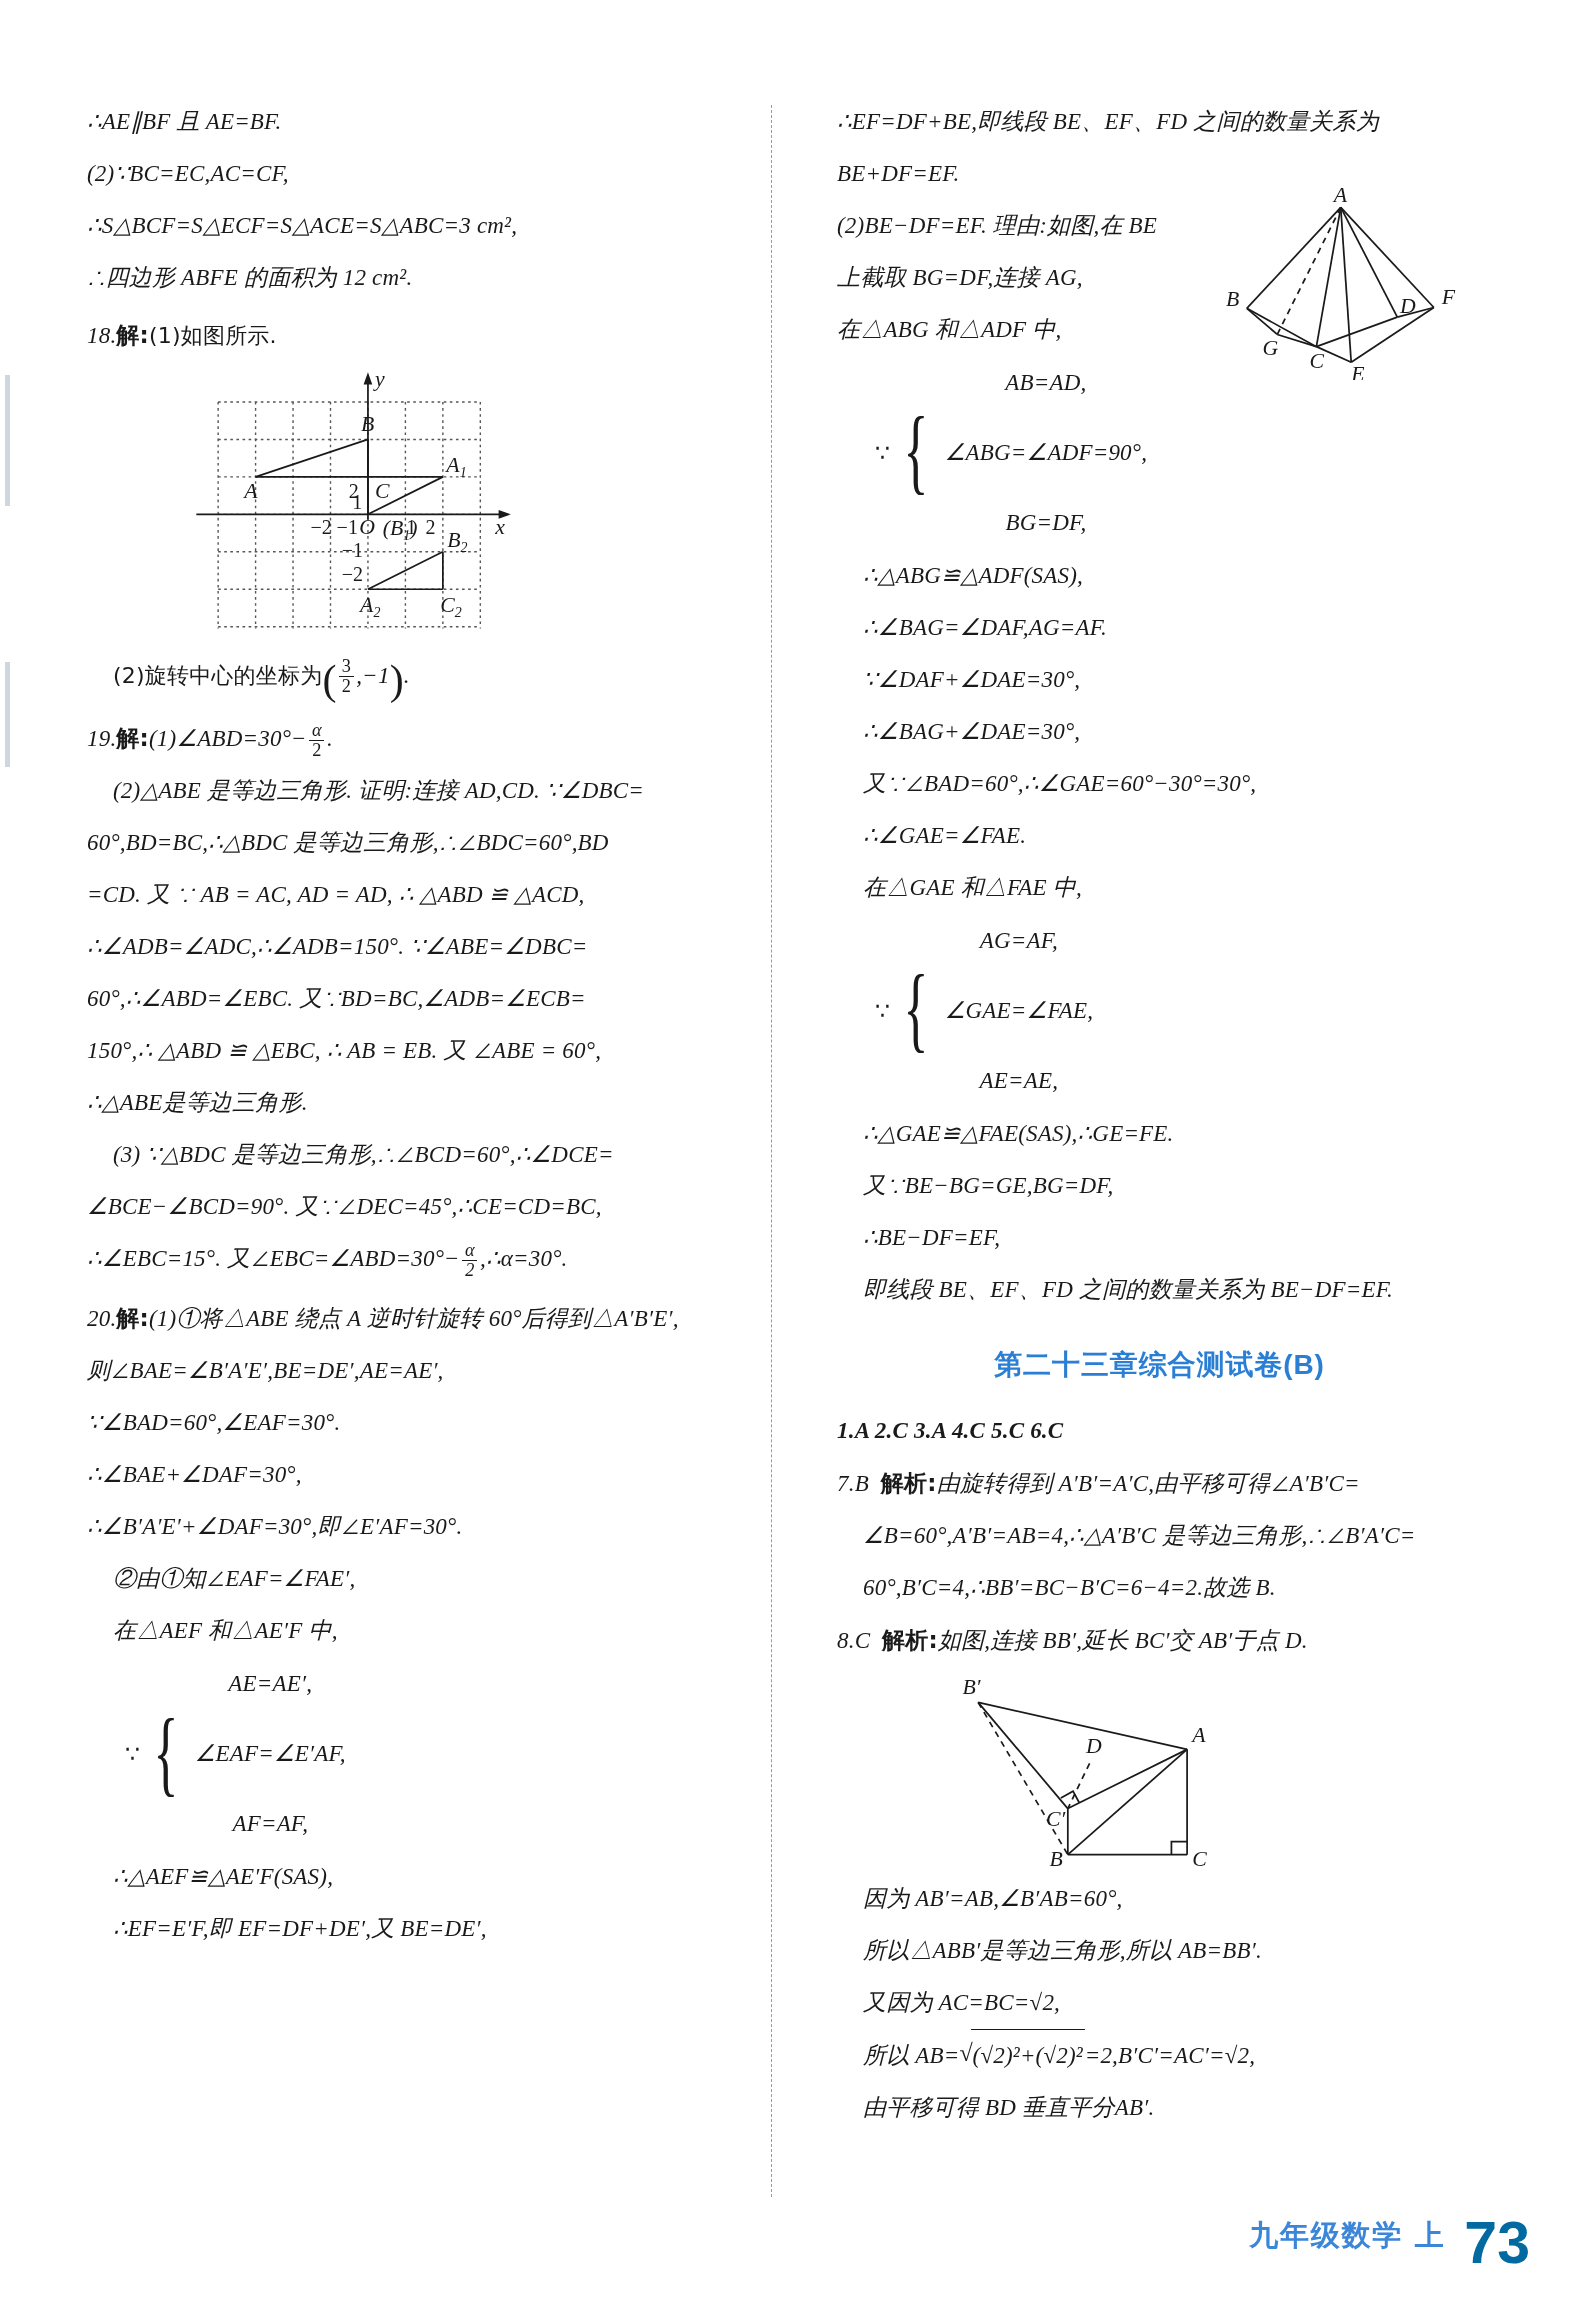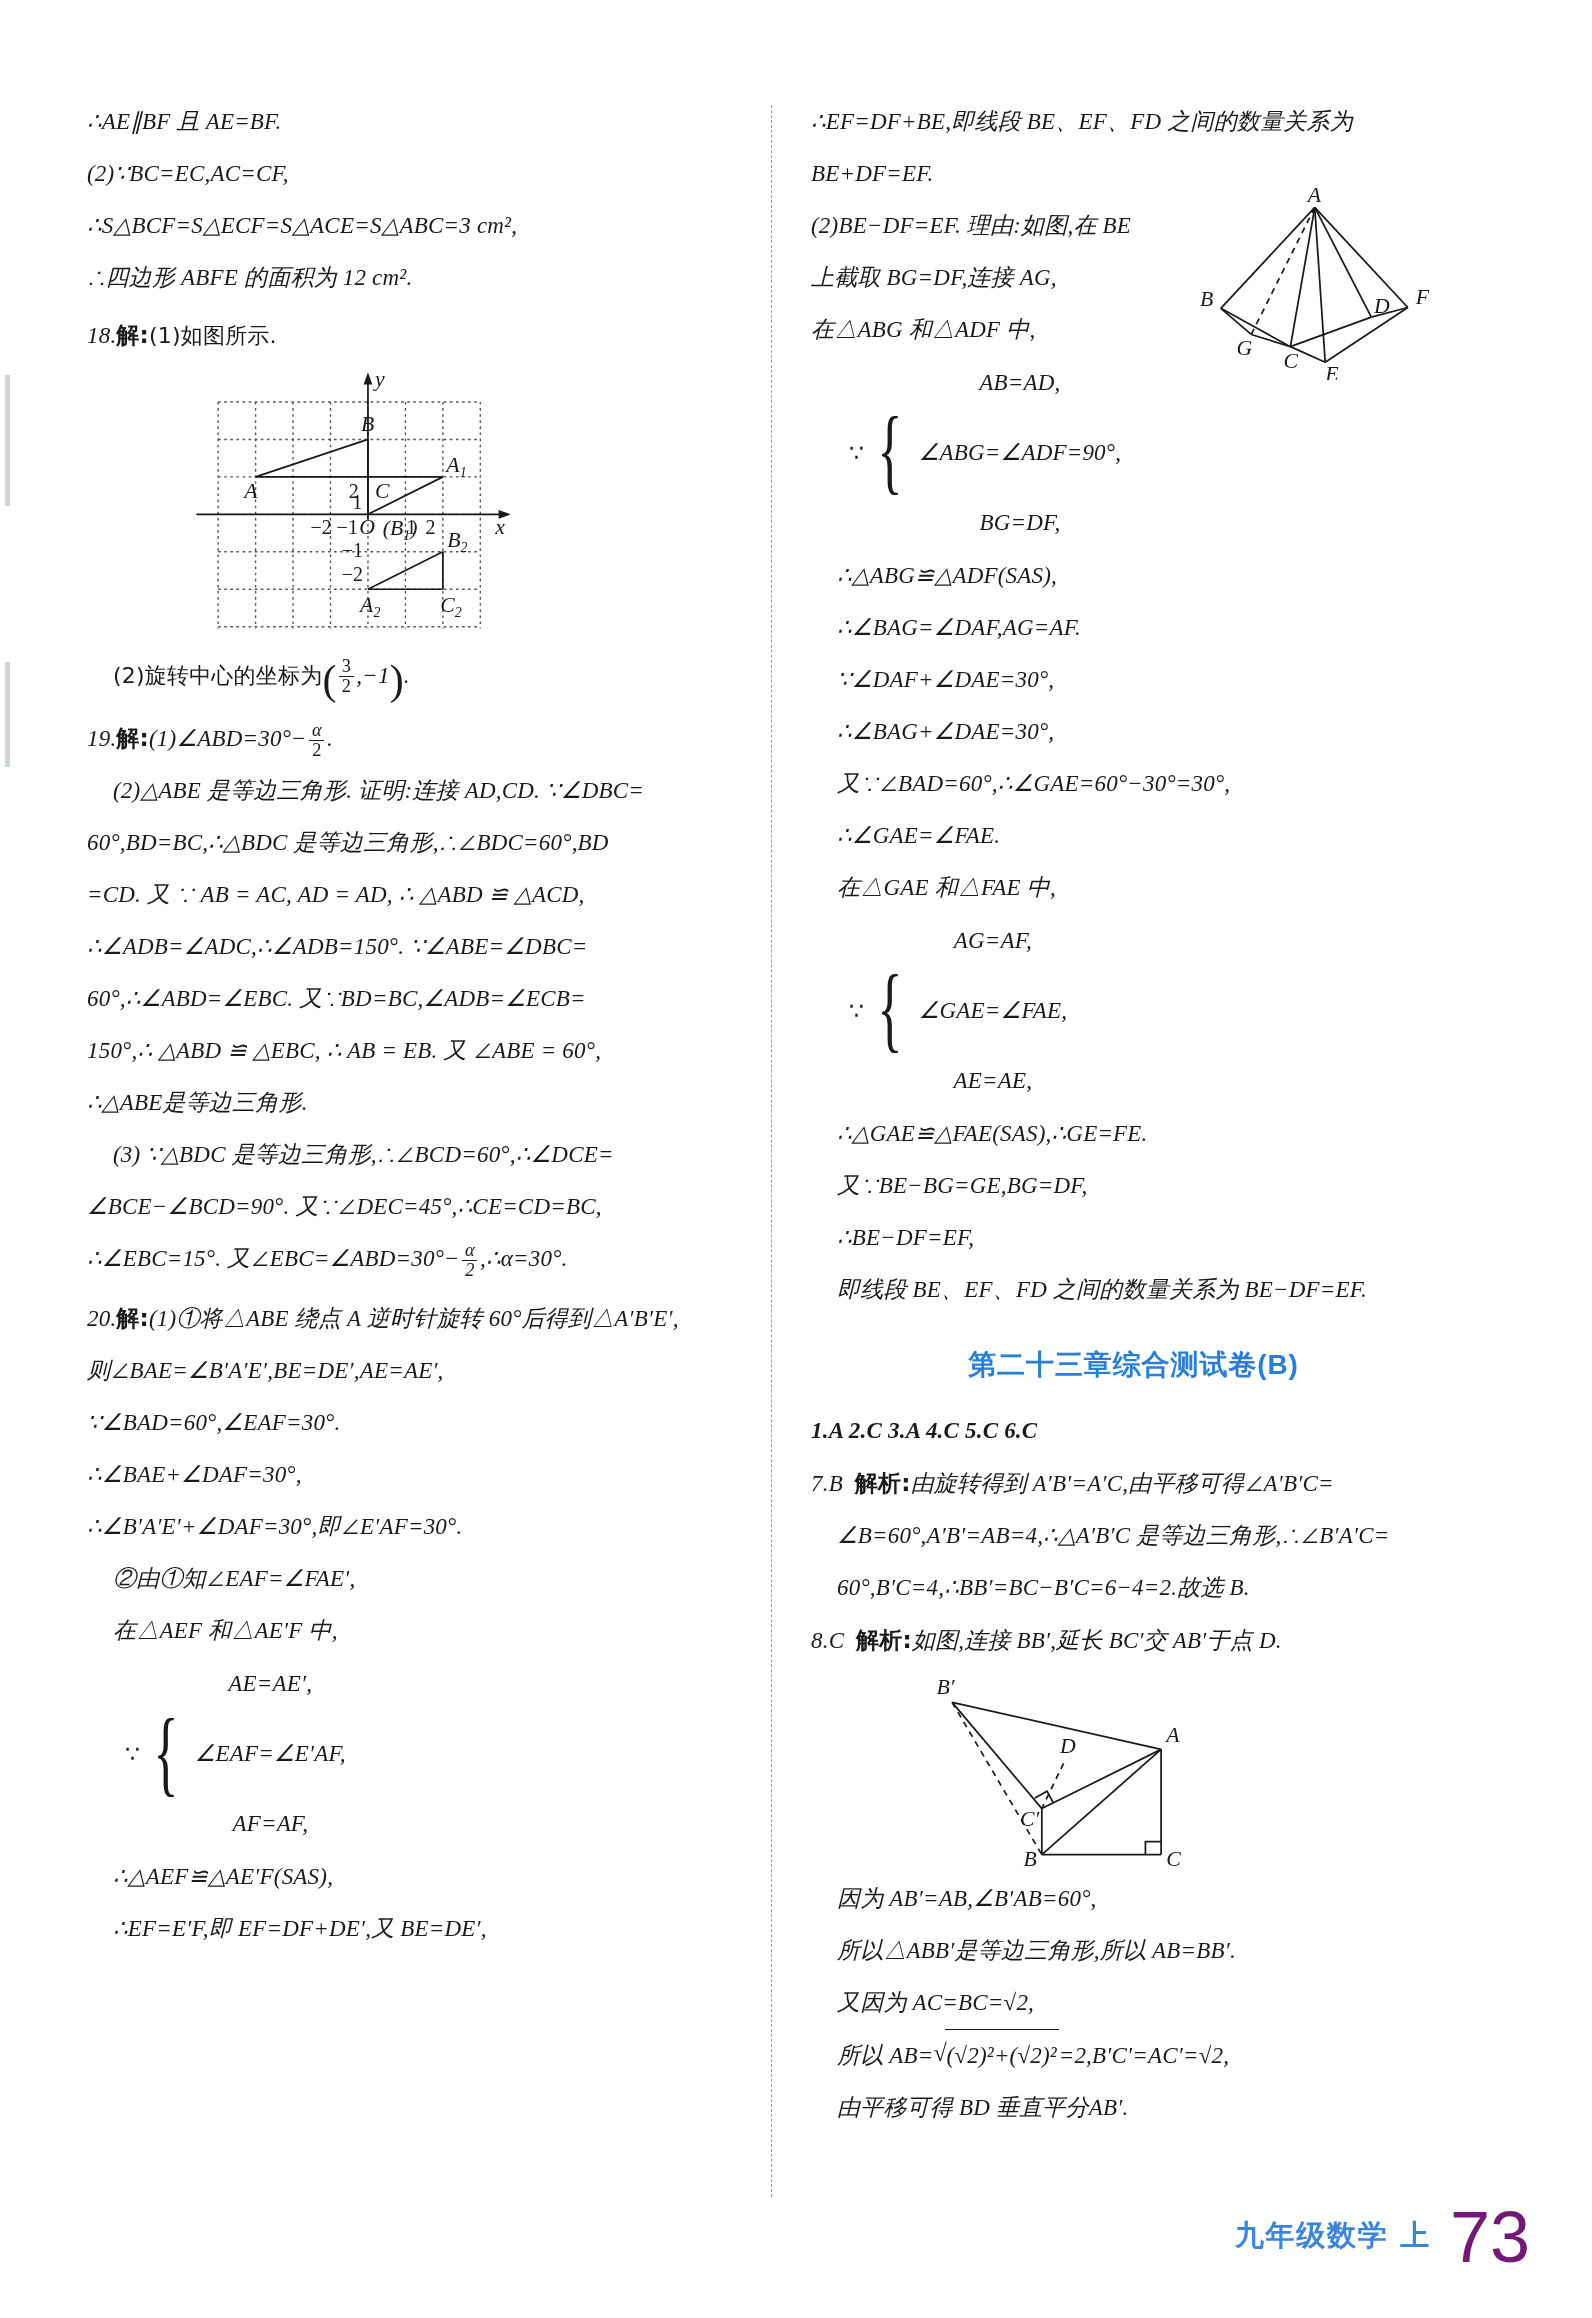--- a/index.html
+++ b/index.html
@@ -9,21 +9,21 @@
     font-family:"Liberation Serif", serif;
     color:#1a1a1a;
     position:relative;
     overflow:hidden;
   }
   .page{position:absolute;inset:0;}
 
   
   .col{position:absolute;top:96px;width:645px;}
   .col-left{left:87px;}
-  .col-right{left:811px;}
+  .col-right{left:837px;}
 
   
   .divider{
     position:absolute;left:771px;top:105px;height:2092px;width:0;
     border-left:1.7px dashed #9a9a9a;
   }
   
   .margin-mark{position:absolute;left:5.2px;background:#cfd6de;}
   .mm1{top:375px;width:4.4px;height:131px;}
   .mm2{top:662px;width:4.4px;height:105px;}
@@ -67,21 +67,21 @@
 
   
   .sect-title{
     text-align:center;font-family:Liberation Sans, sans-serif;font-weight:bold;
     font-size:28px;color:#2a7fd4;letter-spacing:0.9px;margin:0;
   }
 
   
   .footer{position:absolute;right:63px;bottom:51px;display:flex;align-items:flex-end;gap:19px;}
   .footer .ftxt{font-family:"DejaVu Sans",sans-serif;font-weight:bold;font-size:29px;color:#3b86d8;letter-spacing:1.7px;padding-bottom:12.2px;}
-  .footer .fnum{font-family:"Liberation Sans",sans-serif;font-weight:normal;font-size:72px;color:#701a75;line-height:.85;}
+  .footer .fnum{font-family:"Liberation Sans",sans-serif;font-weight:bold;font-size:59px;color:#0369a1;line-height:.85;}
 
   
   .fig{position:relative;}
   svg{display:block;}
   .flab{font-family:"Liberation Serif",serif;font-style:italic;font-size:25px;fill:#1a1a1a;}
   .flab-n{font-family:"Liberation Serif",serif;font-style:normal;font-size:23px;fill:#1a1a1a;}
 </style>
 </head>
 <body>
 

